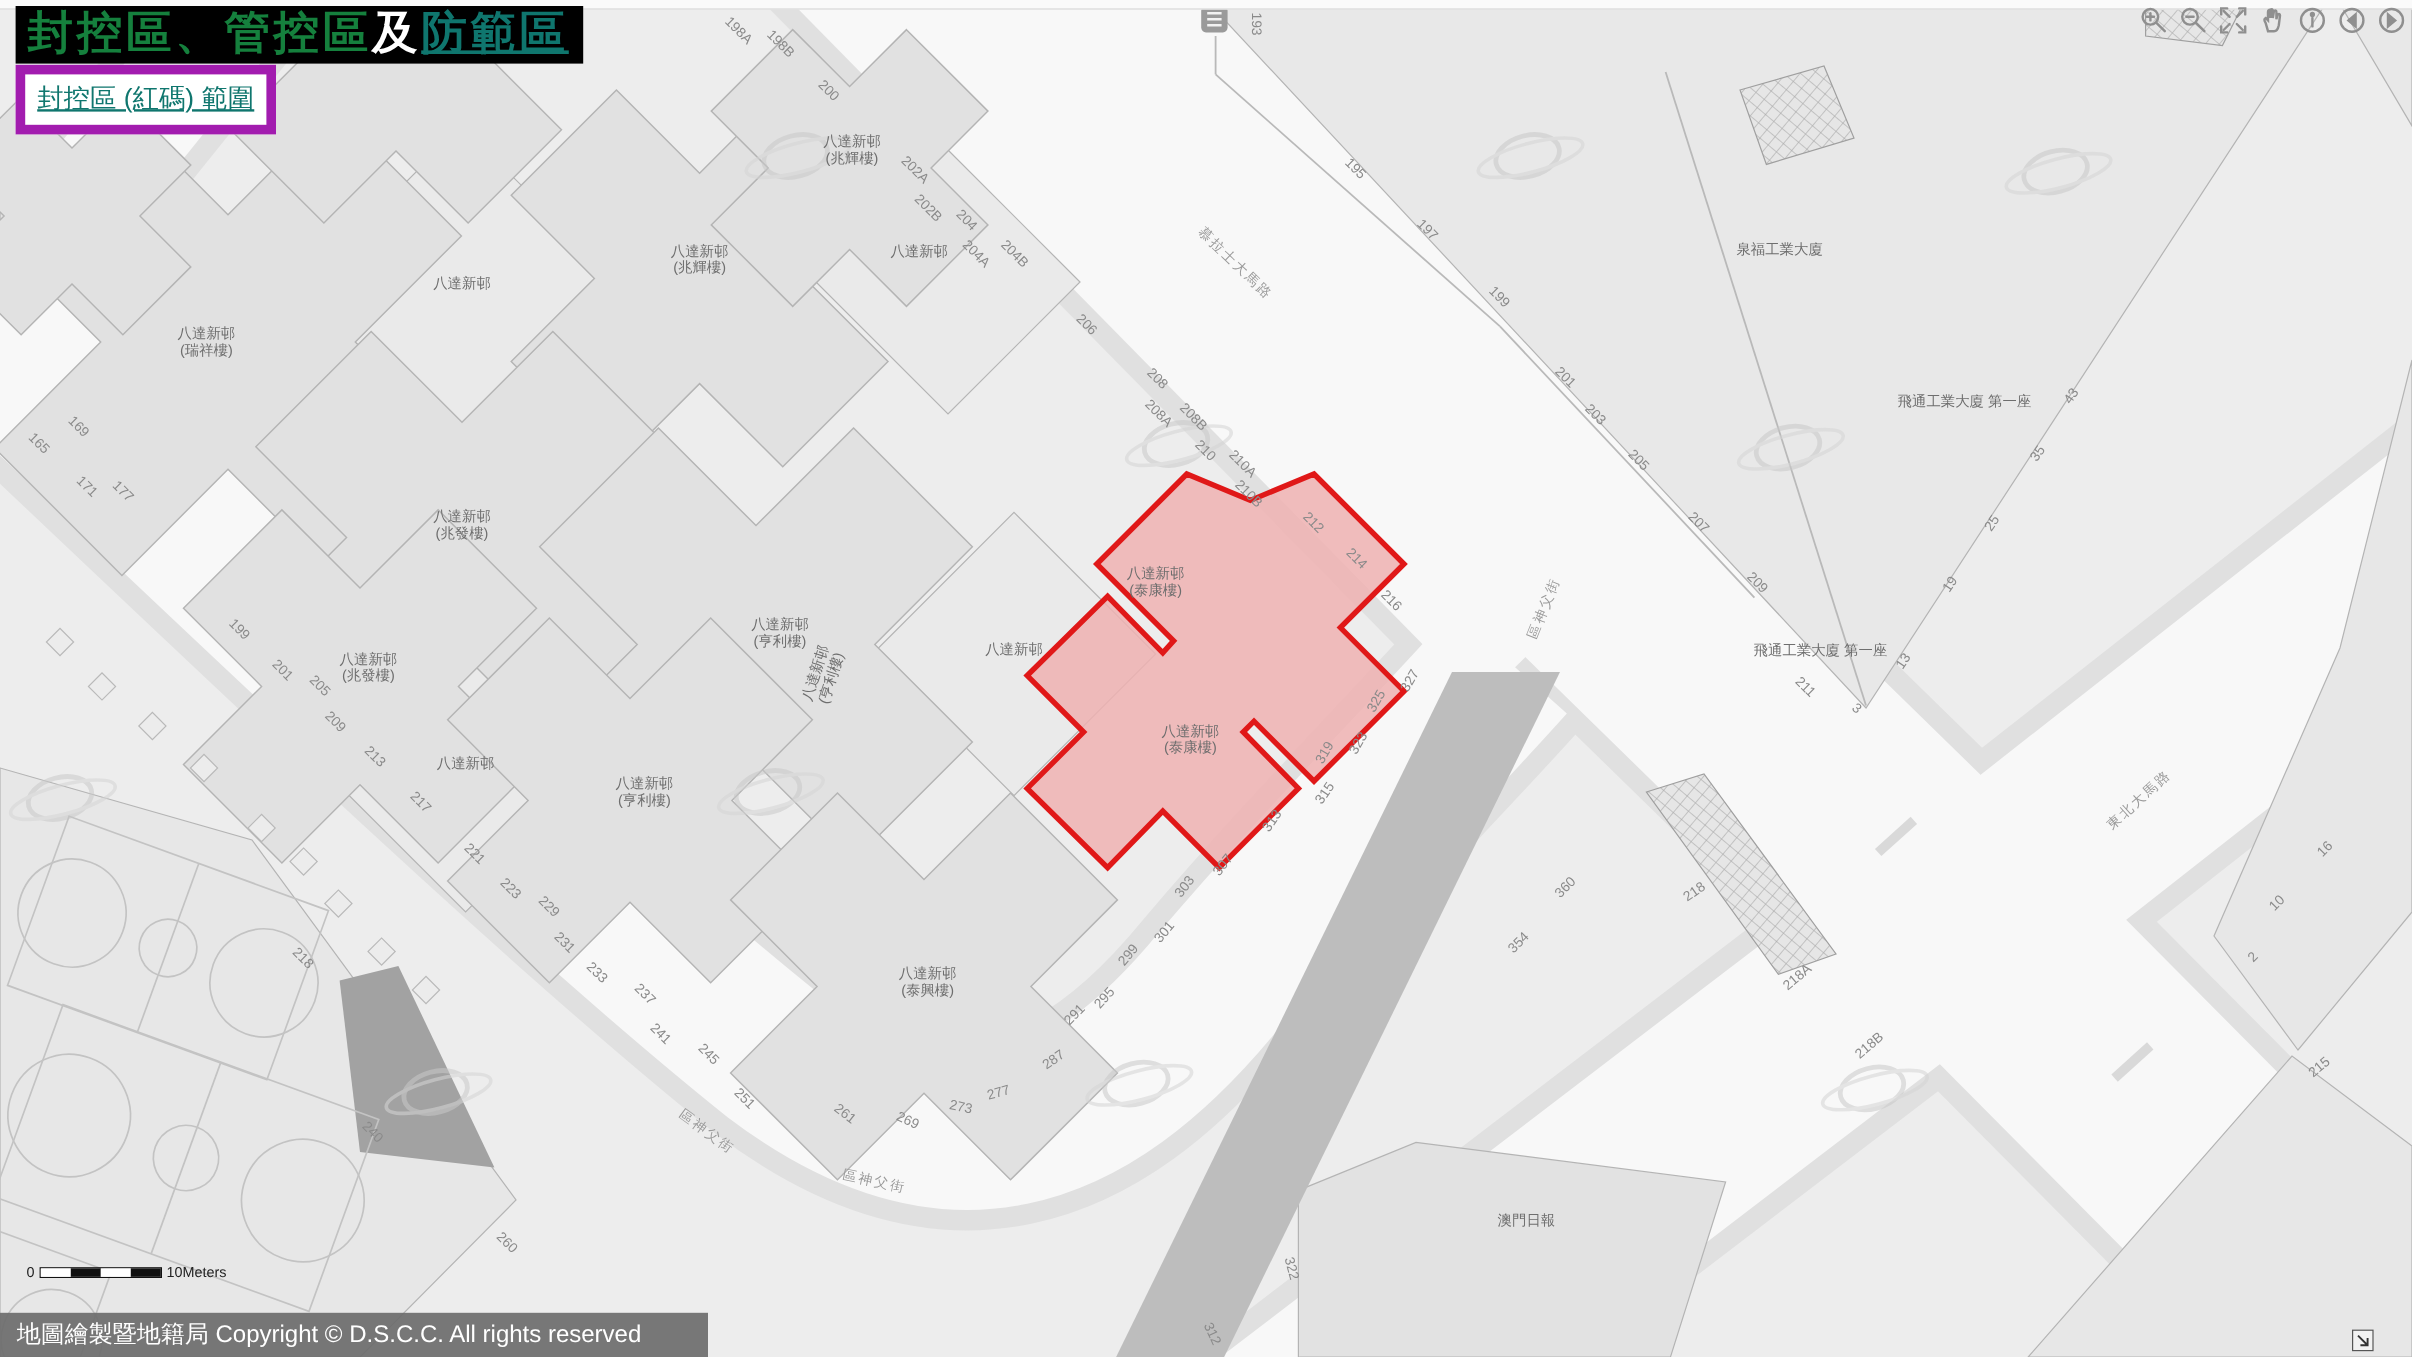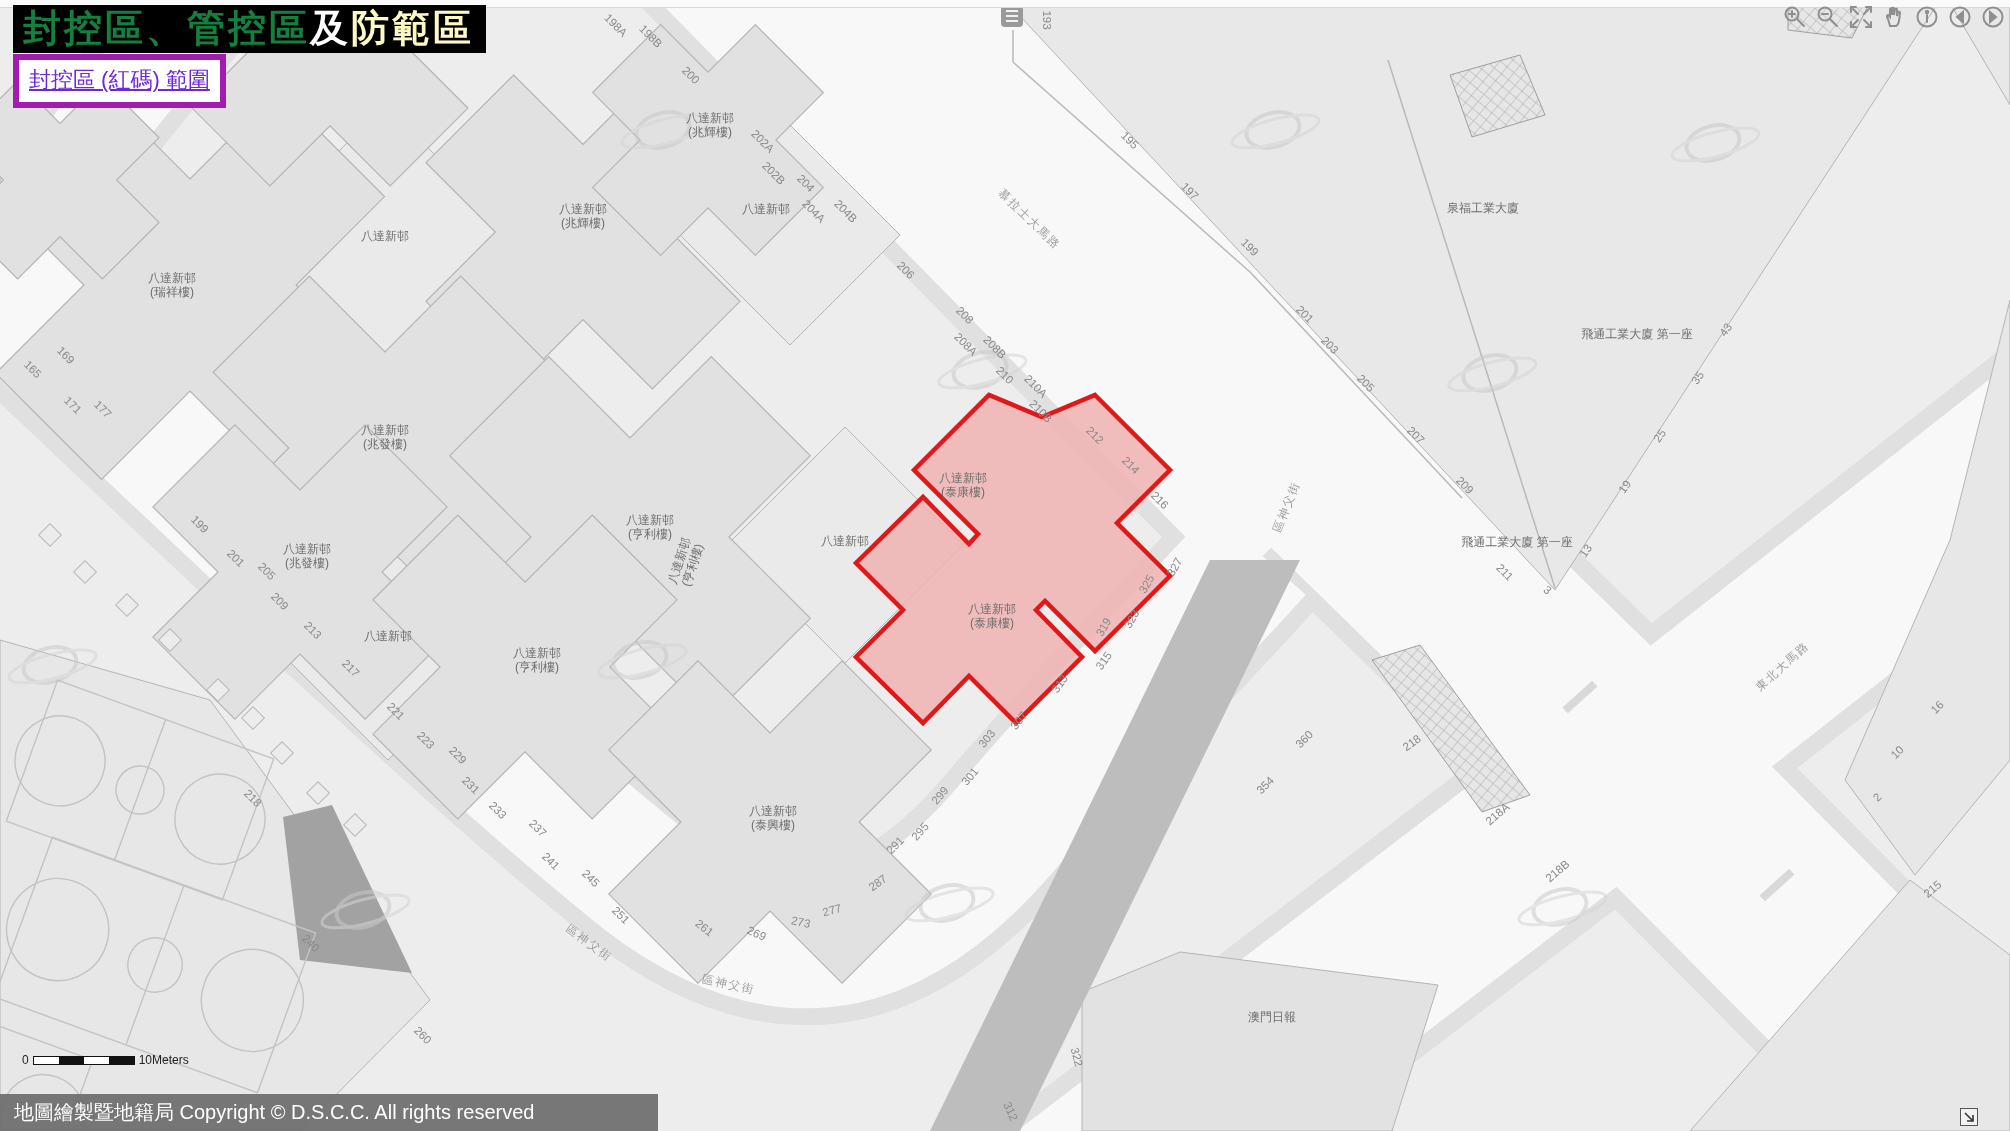--- a/index.html
+++ b/index.html
@@ -6,36 +6,36 @@
   body{width:2010px;height:1131px;position:relative;overflow:hidden;
        font-family:"Liberation Sans","DejaVu Sans",sans-serif;}
   #map-wrap{position:absolute;inset:0;background:#ededed;}
   #map{position:absolute;top:0;left:0;}
   .overlay{position:absolute;}
   
   #title-banner{left:13px;top:5px;background:#000;padding:2px 12px 4px 10px;
     font-size:38px;font-weight:bold;letter-spacing:3px;line-height:42px;white-space:nowrap;}
   #title-banner .t1{color:#15803d;}
   #title-banner .t2{color:#ffffff;}
-  #title-banner .t3{color:#fef9c3;}
-  
-  #info-box{left:13px;top:54px;background:#ffffff;border:6px solid #a21caf;
-    padding:5px 10px 7px 10px;font-size:22px;color:#6d28d9;line-height:30px;white-space:nowrap;}
+  #title-banner .t3{color:#0f766e;text-decoration:underline;}
+  
+  #info-box{left:13px;top:54px;background:#ffffff;border:8px solid #a21caf;
+    padding:5px 10px 7px 10px;font-size:22px;color:#0f766e;line-height:30px;white-space:nowrap;}
   #info-box .l1{text-decoration:underline;}
   
   #toolbar{right:4px;top:3px;display:flex;gap:6px;align-items:center;}
   .tool{width:27px;height:27px;display:flex;align-items:center;justify-content:center;
     cursor:pointer;background:transparent;border:none;padding:0;}
   
   #scalebar{left:22px;top:1053px;display:flex;align-items:center;font-size:12px;color:#222;}
   #scalebar .bar{display:flex;border:1px solid #111;height:7px;margin:0 4px;}
   #scalebar .seg{width:25px;height:7px;}
   #scalebar .w{background:#fff;} #scalebar .b{background:#111;}
   
-  #copyright{left:0;top:1094px;width:658px;height:37px;background:rgba(108,108,108,0.92);
+  #copyright{left:0;top:1094px;width:590px;height:37px;background:rgba(108,108,108,0.92);
     color:#fff;font-size:20px;line-height:37px;padding-left:14px;box-sizing:border-box;white-space:nowrap;}
   
   #expand-btn{right:32px;top:1108px;width:18px;height:18px;background:#f2f2f2;
     border:1px solid #555;display:flex;align-items:center;justify-content:center;cursor:pointer;padding:0;}
   
   #top-strip{left:0;top:0;width:100%;height:7px;background:#fafafa;border-bottom:1px solid #d8d8d8;}
 </style>
 </head>
 <body>
 

